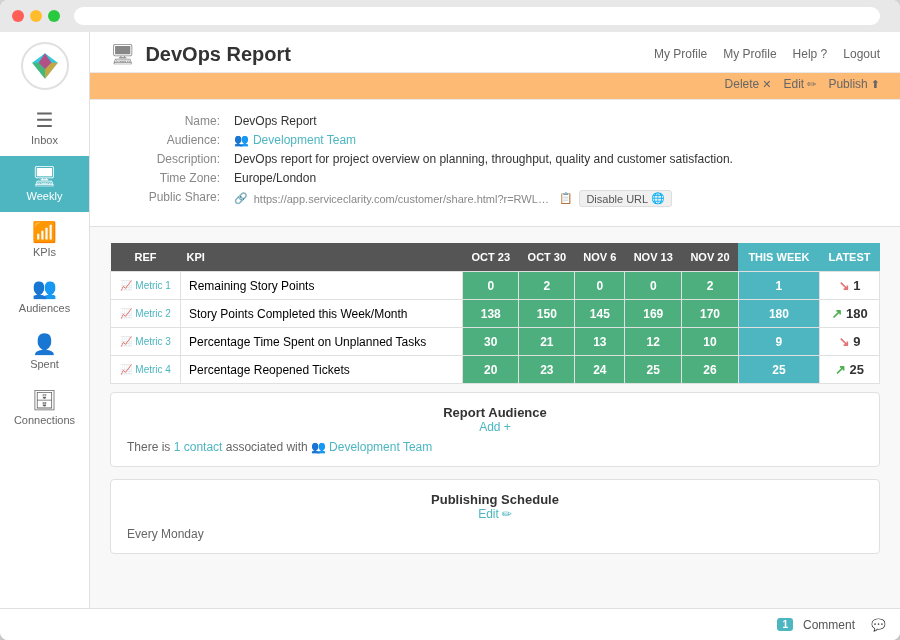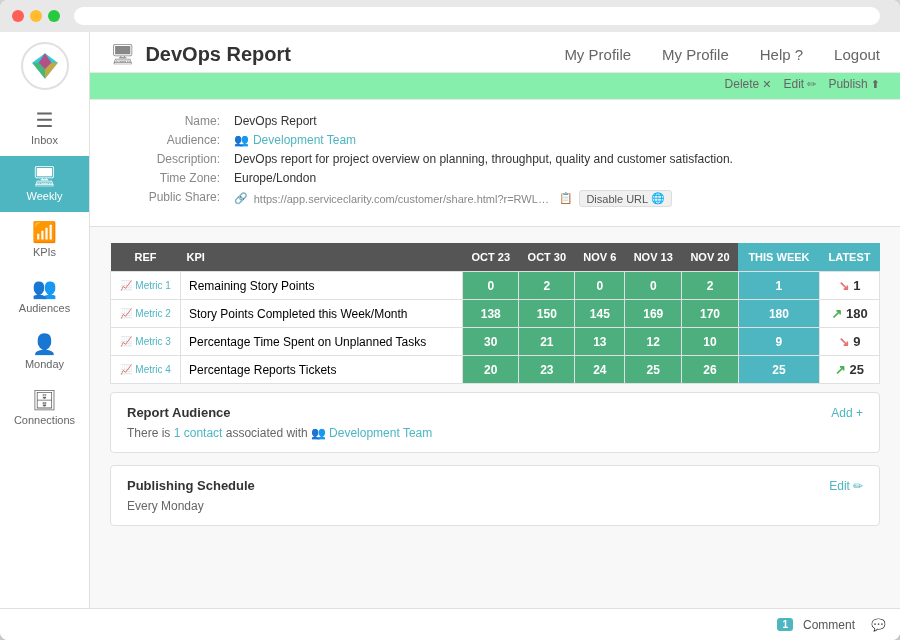--- a/index.html
+++ b/index.html
@@ -58,21 +58,21 @@
     .kpi-table td.kpi-name { text-align: left; background: white; }
     .kpi-table td.ref-cell { background: white; color: #4db6c1; font-size: 10px; }
     .kpi-table tr td.green { background: #4caf7d; color: white; font-weight: bold; }
     .kpi-table tr td.this-week-cell { background: #4db6c1; color: white; font-weight: bold; }
     .kpi-table tr td.latest-cell { background: white; color: #333; font-weight: bold; font-size: 13px; }
     .latest-down { color: #e57373; }
     .latest-up { color: #4caf50; }
 
     
     .section { background: white; border: 1px solid #e0e0e0; border-radius: 4px; padding: 12px 16px; margin-bottom: 12px; }
-    .section-header { display: flex; justify-content: space-between; align-items: center; margin-bottom: 6px; }
+    .section-header { display: flex; justify-content: space-between; align-items: center; margin-bottom: 6px; flex-direction: column; }
     .section-title { font-size: 13px; font-weight: 600; color: #333; }
     .section-add { font-size: 12px; color: #4db6c1; cursor: pointer; }
     .section-text { font-size: 12px; color: #666; }
     .section-text .link { color: #4db6c1; }
     .section-edit { font-size: 12px; color: #4db6c1; cursor: pointer; }
 
     
     .bottom-bar { height: 32px; background: white; border-top: 1px solid #e0e0e0; display: flex; justify-content: flex-end; align-items: center; padding: 0 14px; gap: 10px; flex-shrink: 0; }
     .comment-badge { background: #4db6c1; color: white; border-radius: 3px; padding: 1px 5px; font-size: 10px; font-weight: bold; }
     .comment-btn { font-size: 12px; color: #555; display: flex; align-items: center; gap: 16px; cursor: pointer; }
@@ -112,44 +112,44 @@
       <div class="sidebar-item">
         <span class="sidebar-icon">📶</span>
         <span>KPIs</span>
       </div>
       <div class="sidebar-item">
         <span class="sidebar-icon">👥</span>
         <span>Audiences</span>
       </div>
       <div class="sidebar-item">
         <span class="sidebar-icon">👤</span>
-        <span>Monday</span>
+        <span>Spent</span>
       </div>
       <div class="sidebar-item">
         <span class="sidebar-icon">🗄</span>
         <span>Connections</span>
       </div>
     </div>
 
     <div class="main">
 
       <div style="background:white; padding: 10px 20px 6px; display:flex; justify-content:space-between; align-items:center; border-bottom:1px solid #e8e8e8;">
         <div class="header-left">
           <span style="font-size:20px; color:#888;">🖥</span>
           <span class="header-title">DevOps Report</span>
         </div>
-        <div style="display:flex; gap:31px; font-size:15px; color:#666;align-items:flex-end;">
+        <div style="display:flex; gap:16px; font-size:12px; color:#666;align-items:flex-end;">
           <span style="cursor:pointer; display:flex;align-items:center;gap:3px;">My Profile</span>
           <span style="cursor:pointer;">My Profile</span>
           <span style="cursor:pointer;">Help ?</span>
           <span style="cursor:pointer; display:flex;align-items:center;gap:3px;">Logout</span>
         </div>
       </div>
 
-      <div style="background:#86efac; padding:4px 20px 8px; display:flex; justify-content:flex-end; gap:12px; font-size:12px; color:#666; border-bottom:1px solid #e8e8e8;">
+      <div style="background:#fdba74; padding:4px 20px 8px; display:flex; justify-content:flex-end; gap:12px; font-size:12px; color:#666; border-bottom:1px solid #e8e8e8;">
         <span style="cursor:pointer; display:flex;align-items:center;gap:3px;">
           <span>Delete</span>
           <span style="font-size:11px;">✕</span>
         </span>
         <span style="cursor:pointer; display:flex;align-items:center;gap:3px;">
           <span>Edit</span>
           <span style="font-size:11px;">✏</span>
         </span>
         <span style="cursor:pointer; display:flex;align-items:center;gap:3px;">
           <span>Publish</span>
@@ -249,21 +249,21 @@
               <td class="green">12</td>
               <td class="green">10</td>
               <td class="this-week-cell">9</td>
               <td class="latest-cell"><span class="latest-down">↘ </span>9</td>
             </tr>
 
             <tr>
               <td class="ref-cell">
                 <span style="color:#4db6c1;">📈</span> Metric 4
               </td>
-              <td class="kpi-name">Percentage Reports Tickets</td>
+              <td class="kpi-name">Percentage Reopened Tickets</td>
               <td class="green">20</td>
               <td class="green">23</td>
               <td class="green">24</td>
               <td class="green">25</td>
               <td class="green">26</td>
               <td class="this-week-cell">25</td>
               <td class="latest-cell"><span class="latest-up">↗ </span><strong>25</strong></td>
             </tr>
           </tbody>
         </table>

